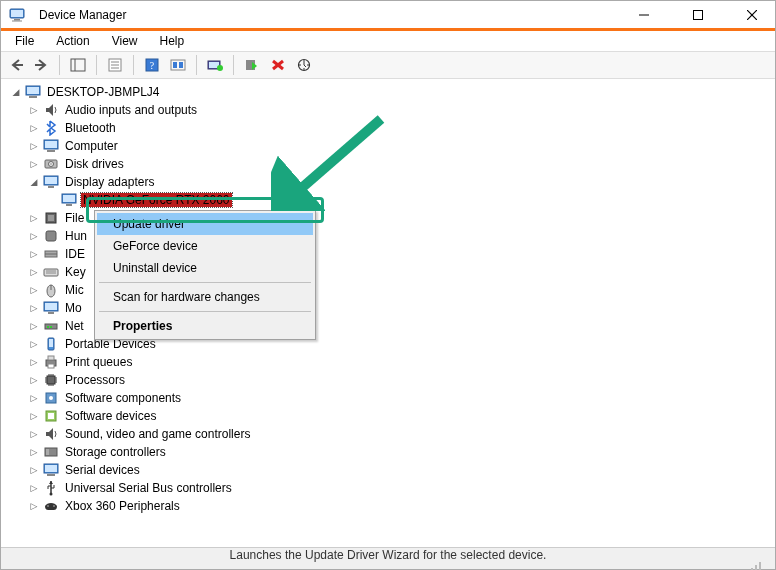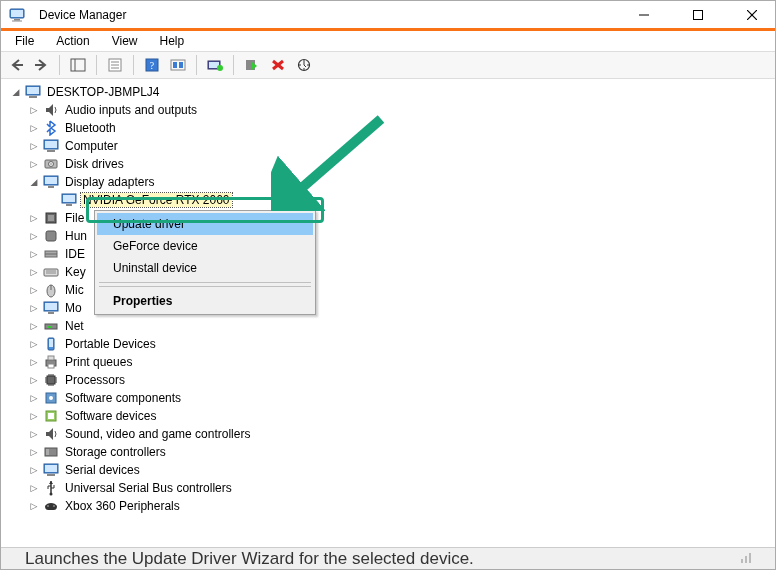--- a/index.html
+++ b/index.html
@@ -21,33 +21,33 @@
   .tb-btn { width: 24px; height: 22px; display: flex; align-items: center; justify-content: center; border: 1px solid transparent; }
   
   .tree-area { flex: 1; overflow: auto; padding: 4px 0 0 6px; position: relative; }
   .tree ul { list-style: none; }
   .tree li { position: relative; }
   .row { display: flex; align-items: center; height: 18px; padding: 0 2px; white-space: nowrap; }
   .row .twisty { width: 14px; height: 14px; display: flex; align-items: center; justify-content: center; margin-right: 2px; color: #666; font-size: 9px; }
   .row .twisty.blank { visibility: hidden; }
   .row .icon { width: 16px; height: 16px; margin-right: 4px; flex-shrink: 0; }
   .row .label { padding: 0 2px; }
-  .row.selected .label { background: #fef9c3; outline: 1px dotted #555; }
+  .row.selected .label { background: #b91c1c; outline: 1px dotted #555; }
   .children { padding-left: 18px; }
   
   .ctx { position: absolute; background: #f0f0f0; border: 1px solid #a0a0a0; box-shadow: 2px 2px 2px rgba(0,0,0,.2); padding: 2px; min-width: 222px; z-index: 10; }
   .ctx .item { padding: 4px 20px 4px 16px; }
   .ctx .item.hl { background: #91c9f7; }
   .ctx .sep { height: 1px; background: #c0c0c0; margin: 3px 2px; padding: 0; }
   .ctx .item.bold { font-weight: 600; }
   
   .hl-box { position: absolute; border: 3px solid #1aa57d; border-radius: 4px; pointer-events: none; z-index: 12; }
   .arrow-ann { position: absolute; z-index: 11; pointer-events: none; }
   
-  .statusbar { height: 22px; border-top: 1px solid #ccc; display: flex; align-items: center; padding: 0 24px; background: #f0f0f0; font-size: 17px; color: #333; }
+  .statusbar { height: 22px; border-top: 1px solid #ccc; display: flex; align-items: center; padding: 0 14px; background: #f0f0f0; font-size: 12px; color: #333; flex-direction: column; }
   .statusbar .grip { margin-left: auto; color: #aaa; display:flex; gap:2px; align-items:flex-end; padding-bottom:2px;}
   .grip span { width:2px; background:#bbb; }
   
   svg { display: block; }
 </style>
 </head>
 <body>
 
 <div class="window">
 
@@ -470,20 +470,21 @@
             </ul>
         </li>
       </ul>
     </div>
 
     <div class="ctx" style="left:93px; top:131px;">
       <div class="item hl">Update driver</div>
       <div class="item">GeForce device</div>
       <div class="item">Uninstall device</div>
       <div class="sep"></div>
+      <div class="item">Scan for hardware changes</div>
       <div class="sep"></div>
       <div class="item bold">Properties</div>
     </div>
 
     <div class="hl-box" style="left:85px; top:118px; width:238px; height:26px;"></div>
 
     <svg class="arrow-ann" style="left:270px; top:32px;" width="120" height="100">
       <defs>
           <marker id="ahead" markerWidth="8" markerHeight="8" refX="2" refY="4" orient="auto">
             <path d="M0,0 L8,4 L0,8 Z" fill="#1aa57d"></path>

